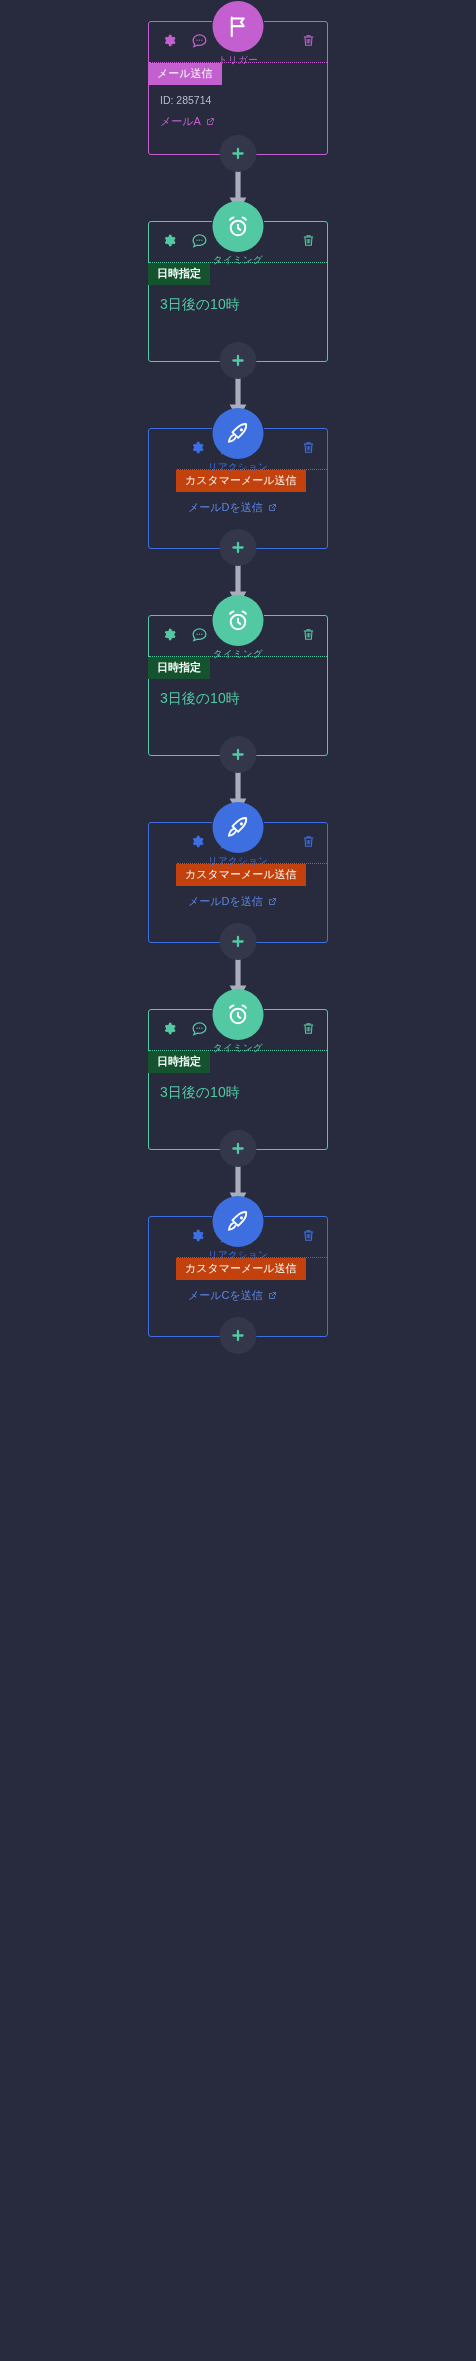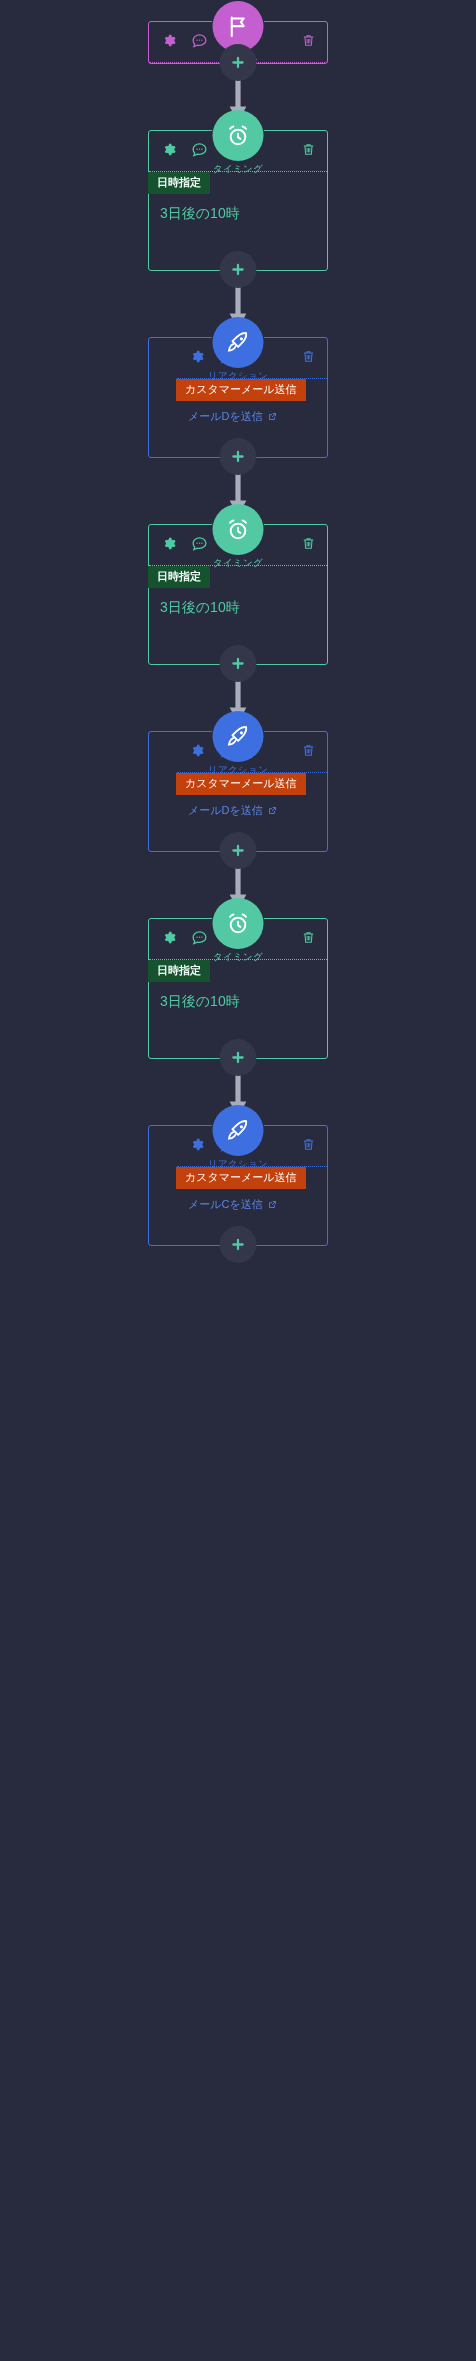--- a/index.html
+++ b/index.html
@@ -211,20 +211,28 @@
                 </svg>
               </span>
             </div>
             <span class="trash-btn" style="color:#c45fd0">
               <svg viewBox="0 0 24 24">
                 <path fill="none" stroke="currentColor" stroke-width="1.7" d="M4.5 6.5h15M9.5 6.5V4.3h5v2.2M6.4 6.5l1 13.2h9.2l1-13.2"></path>
                 <path fill="none" stroke="currentColor" stroke-width="1.4" d="M9.8 9.6v7M12 9.6v7M14.2 9.6v7"></path>
               </svg>
             </span>
           </div>
+          <div class="card-body" style="min-height:91px"><div class="badge">メール送信</div><div class="meta-id">ID: 285714</div><div class="body-link">
+              <span>メールA</span>
+              <span class="ext">
+                <svg viewBox="0 0 24 24">
+                  <path fill="none" stroke="currentColor" stroke-width="2.2" stroke-linecap="round" stroke-linejoin="round" d="M13.5 4h6.5v6.5M19.2 4.8L11 13M17 14.2V20H4V7h5.8"></path>
+                </svg>
+              </span>
+            </div></div>
           <div class="plus">
             <span>
               <svg viewBox="0 0 24 24">
                 <path fill="none" stroke="#52c9a2" stroke-width="3.2" stroke-linecap="round" d="M12 5.5v13M5.5 12h13"></path>
               </svg>
             </span>
           </div>
         </div>
       </div>
       <div class="connector">

